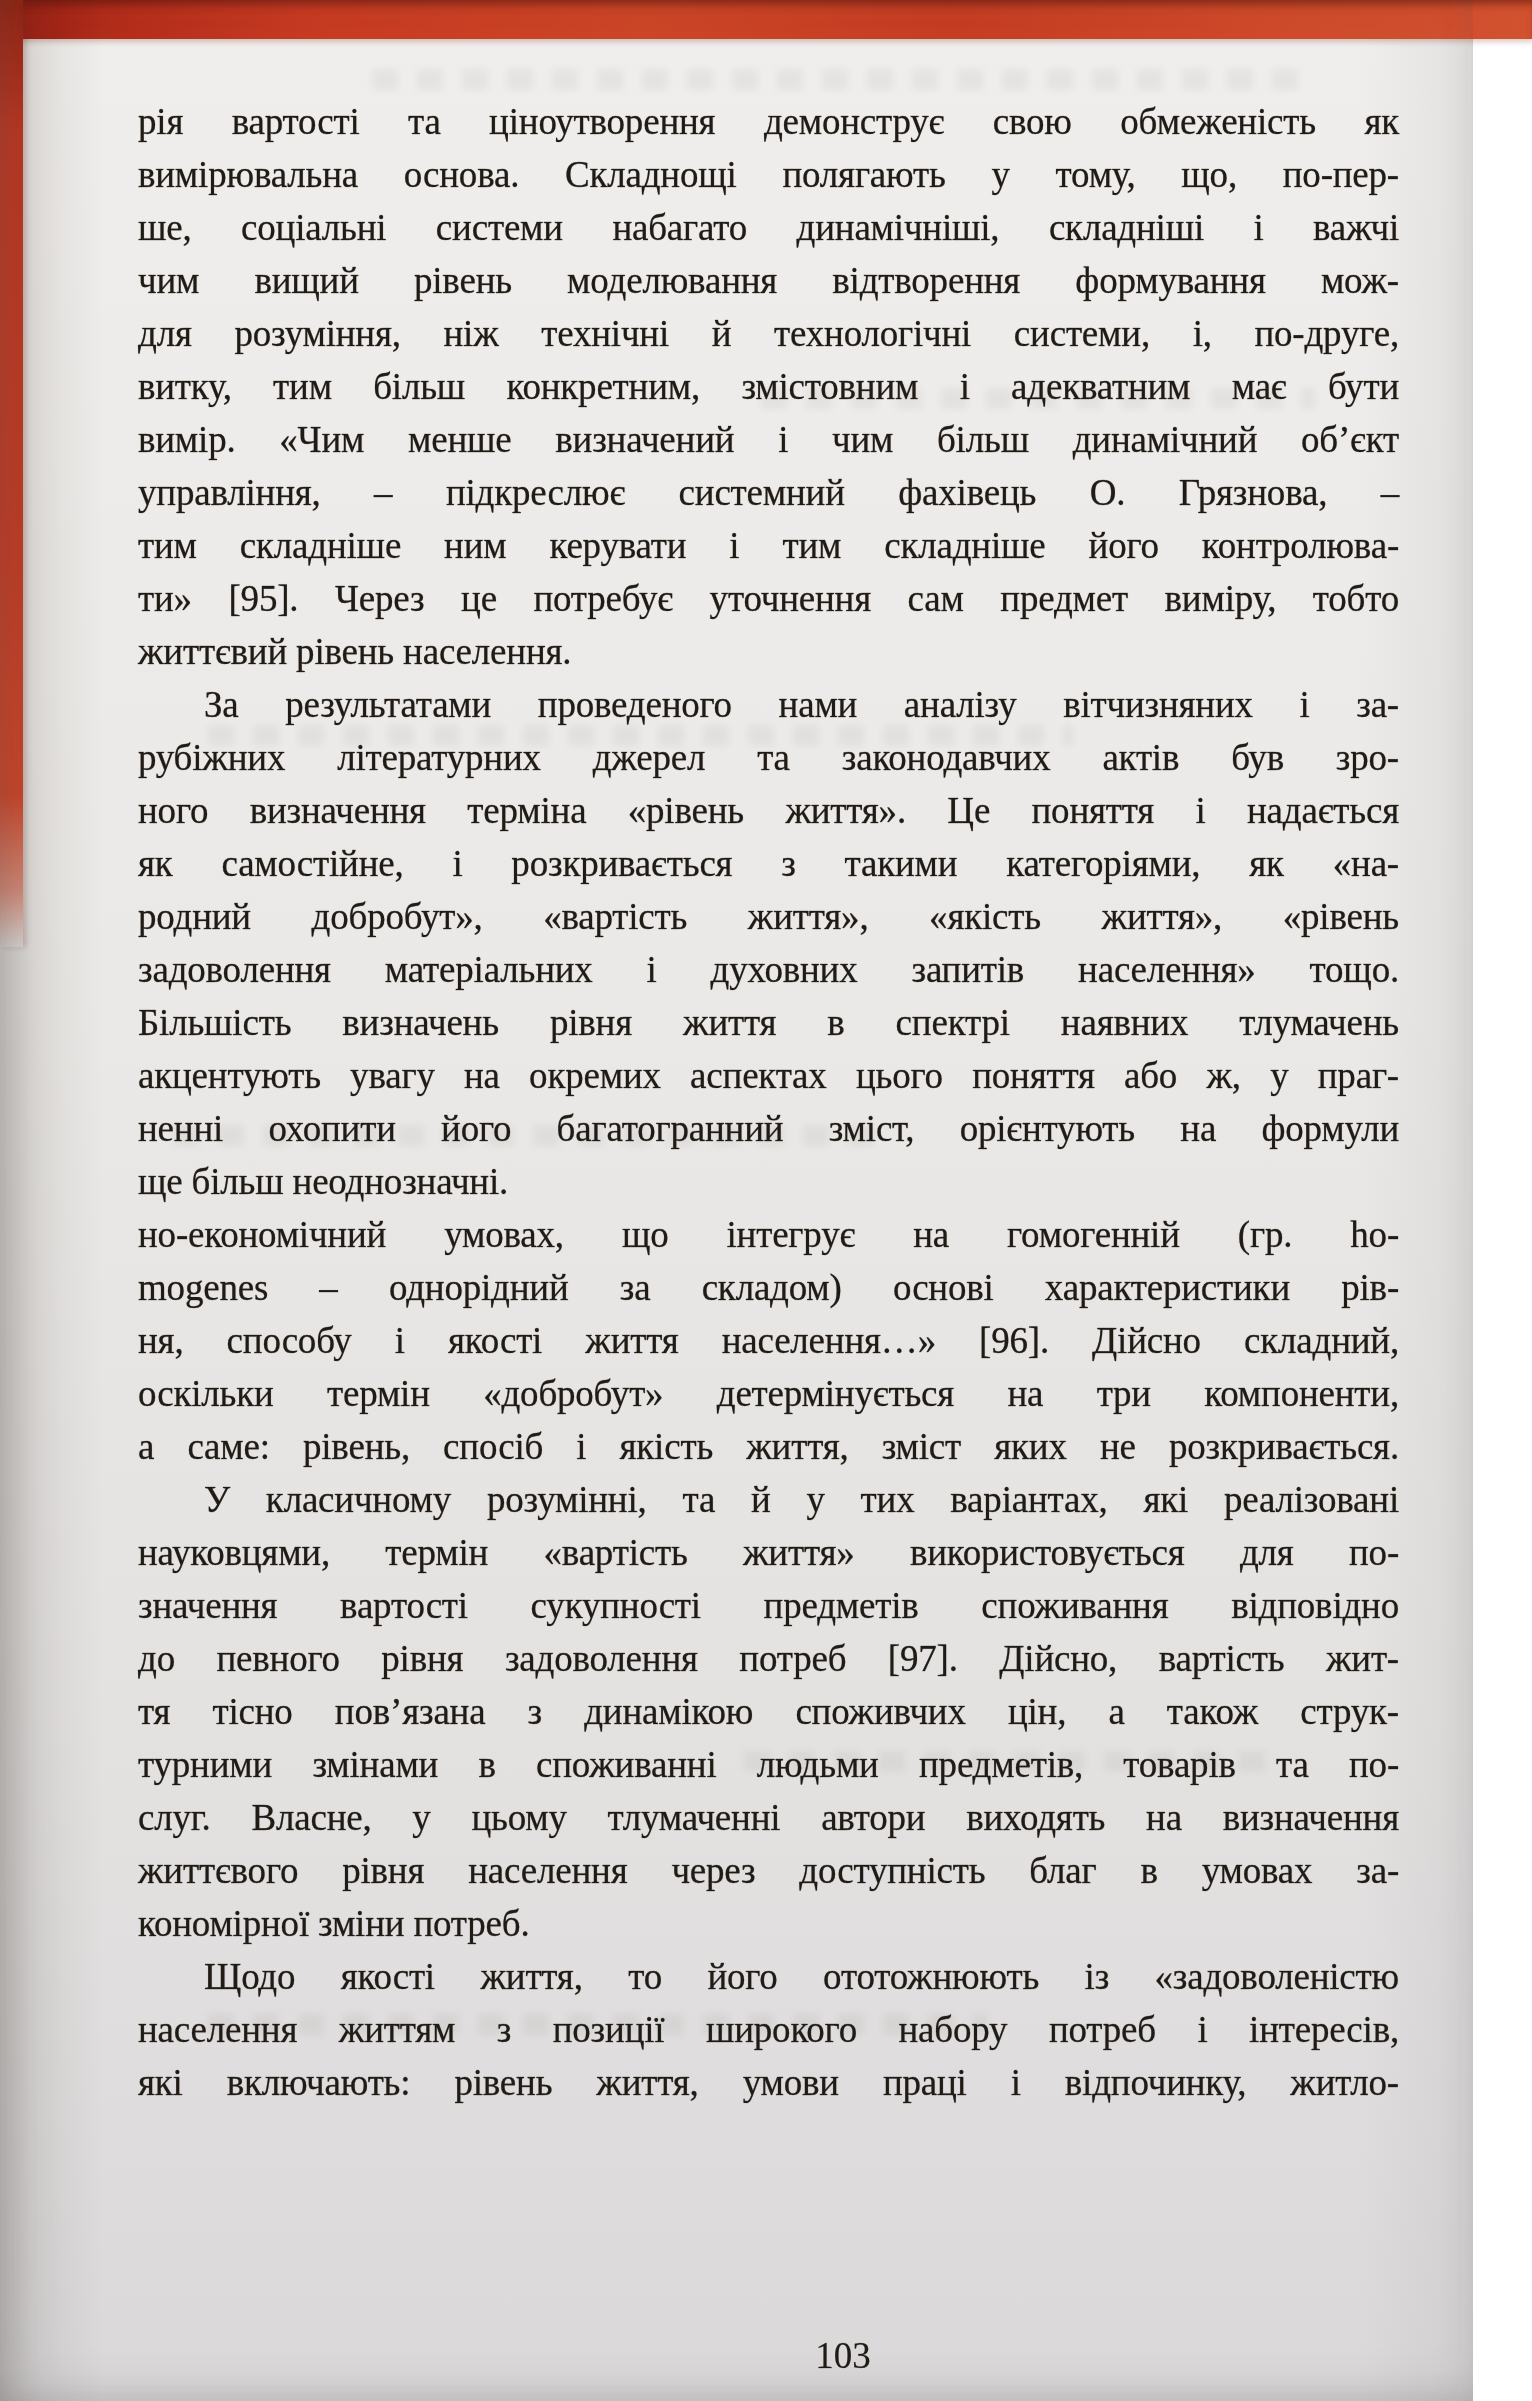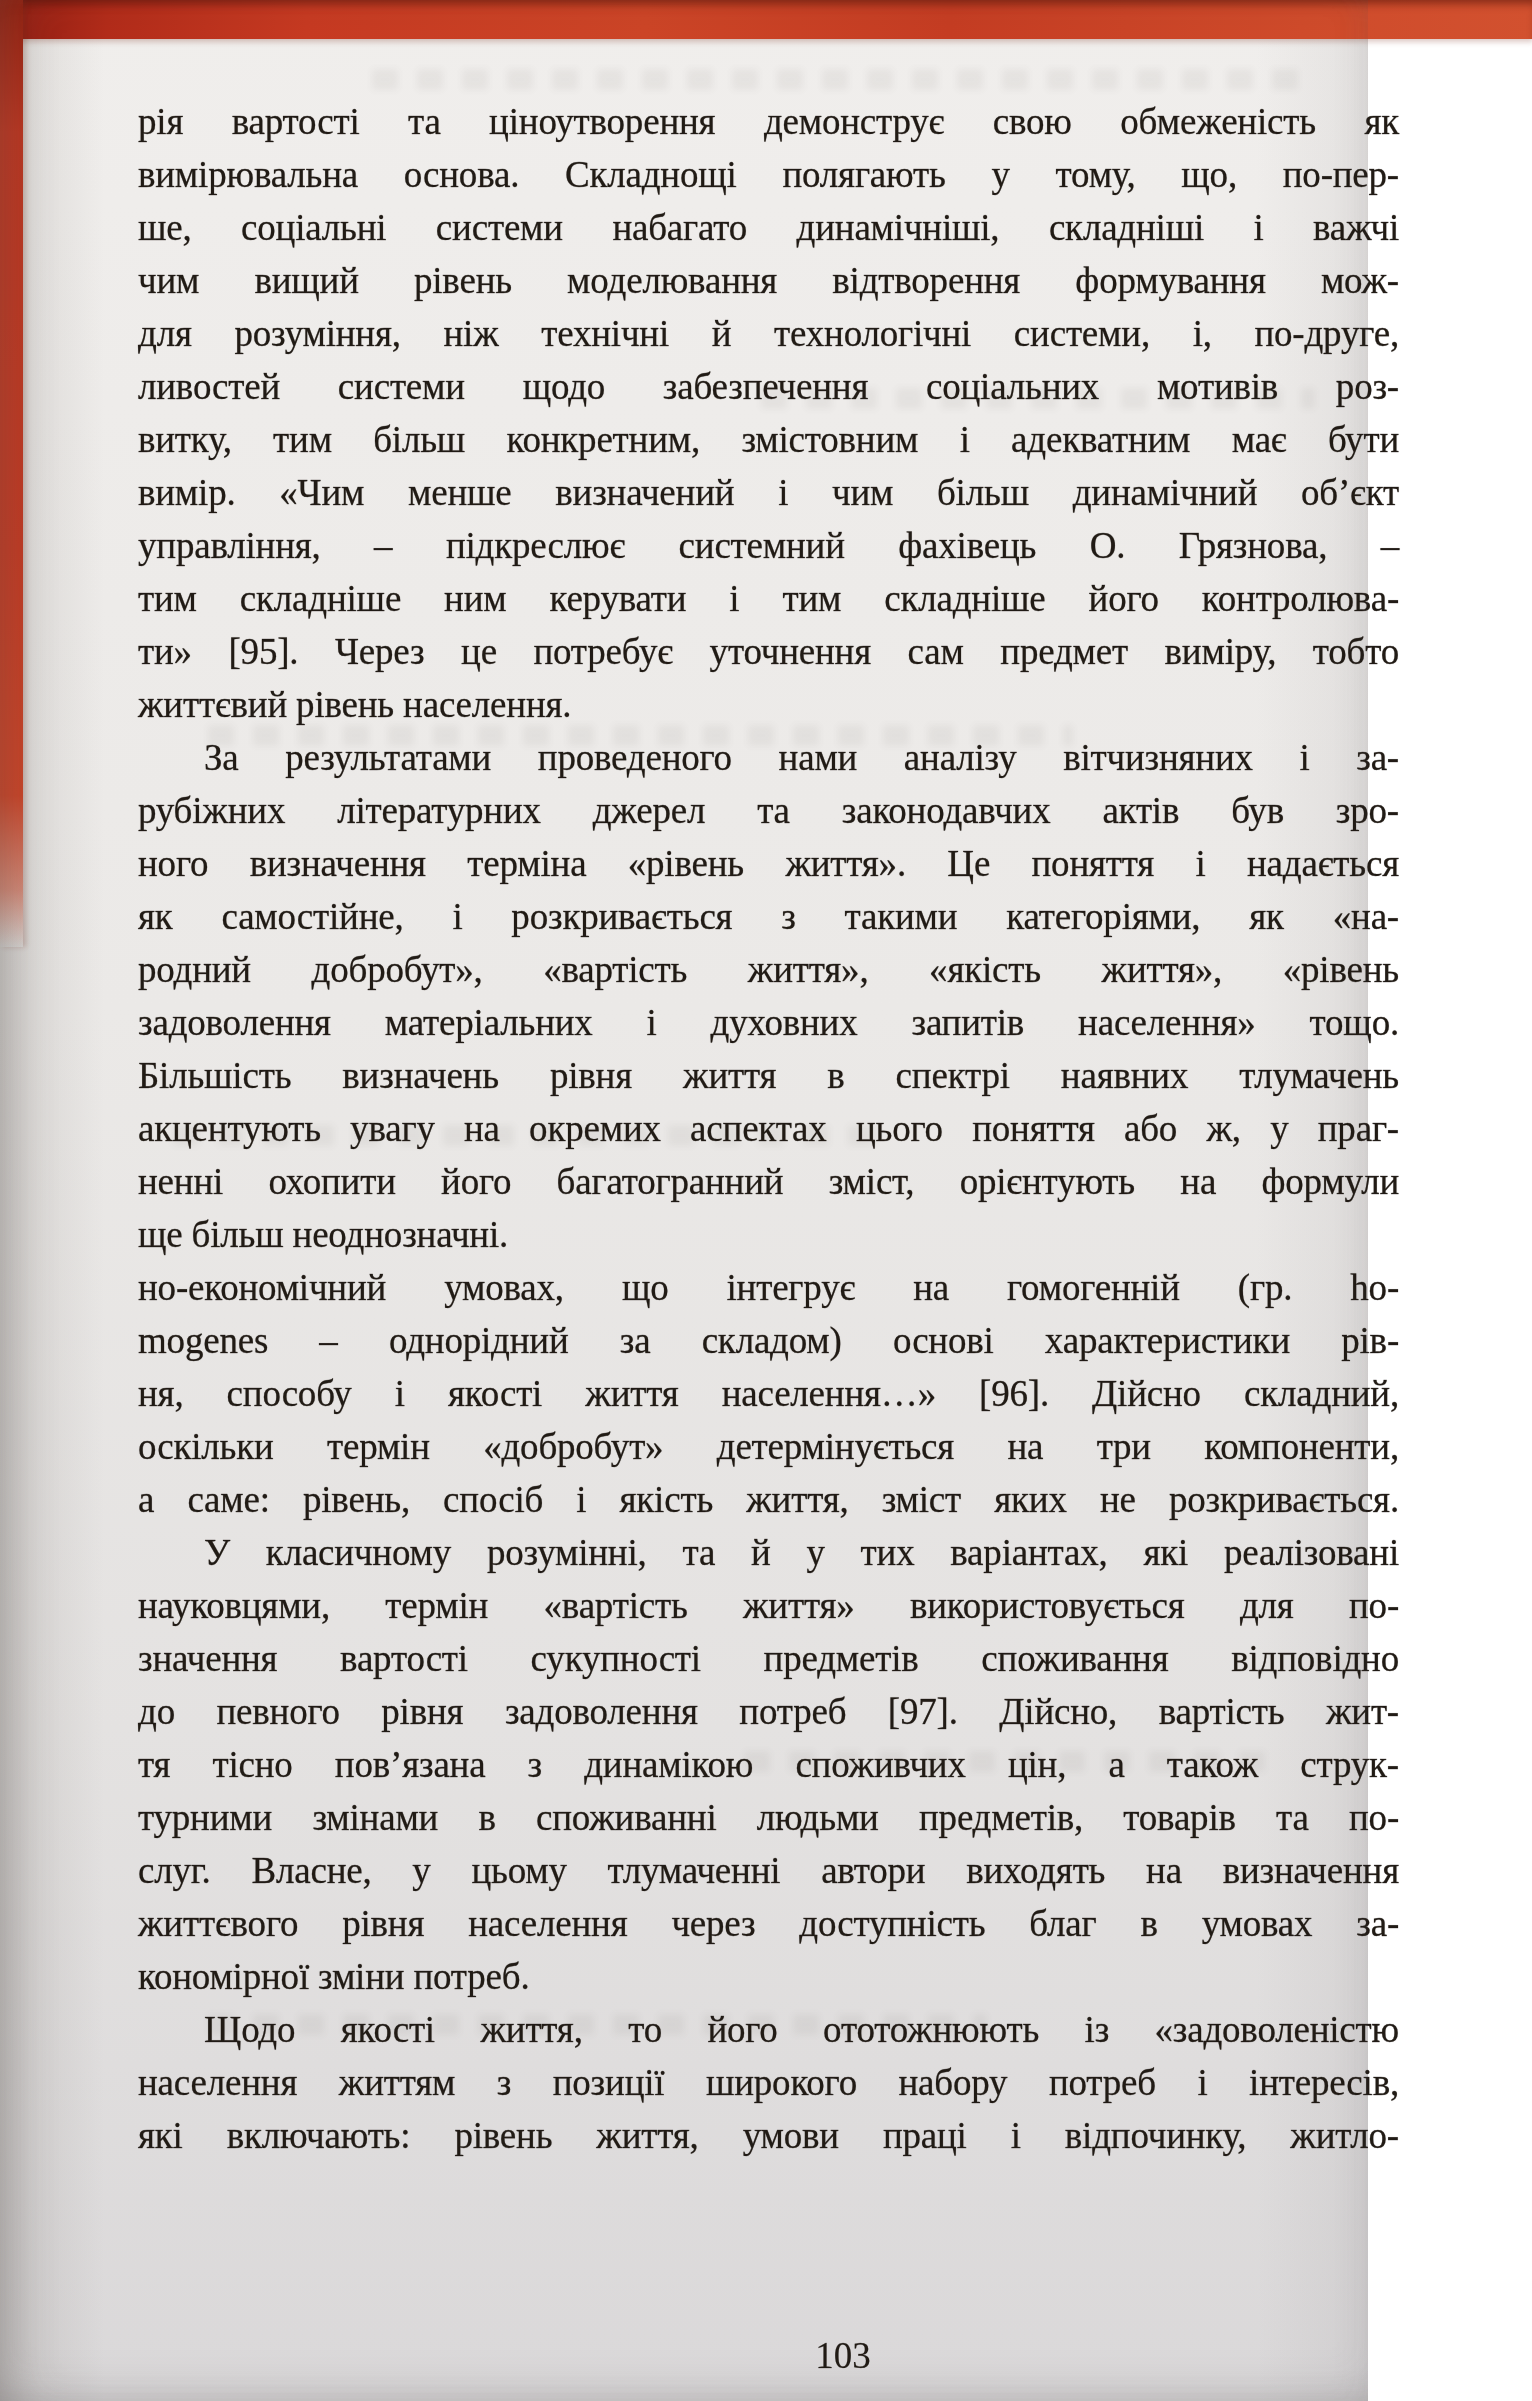--- a/index.html
+++ b/index.html
@@ -3,27 +3,26 @@
 <meta charset="utf-8">
 <style>
   html, body {
     margin: 0; padding: 0;
     width: 1533px; height: 2401px;
     overflow: hidden;
     font-family: "Liberation Serif", "DejaVu Serif", serif;
   }
   #scan {
     position: relative;
-    width: 1329px; height: 2401px;
+    width: 1473px; height: 2401px;
     background-color: var(--paper, #eae8e6);
     background-image:
       linear-gradient(90deg, rgba(105,98,92,0.22) 0px, rgba(105,98,92,0.10) 42px, rgba(105,98,92,0) 104px),
       linear-gradient(270deg, rgba(118,113,118,0.10) 0px, rgba(0,0,0,0) 112px),
       linear-gradient(180deg, #f0eeec 0%, #ebe9e7 42%, #e4e2e1 72%, #dad8d9 100%);
-    padding-left: 39px;
   }
   
   .cover-top {
     position: absolute; left: 0; top: 0;
     width: 1533px; height: 39px;
     background: linear-gradient(90deg, #8e1d12 0%, #b22c1a 7%, #c63a22 20%, #cc4527 42%, #c53d23 62%, #cf4b2b 85%, #d2512f 100%);
     box-shadow: inset 0 7px 8.7px -3.5px rgba(70,12,6,0.55), 0 2.6px 5.2px rgba(120,40,25,0.25);
   }
   .cover-left {
     position: absolute; left: 0; top: 0;
@@ -92,21 +91,20 @@
   <div class="ghost g4"></div>
   <div class="ghost g5"></div>
   <div class="ghost g6"></div>
 
   <div id="text-block">
       <div class="line">рія вартості та ціноутворення демонструє свою обмеженість як</div>
       <div class="line">вимірювальна основа. Складнощі полягають у тому, що, по-пер-</div>
       <div class="line">ше, соціальні системи набагато динамічніші, складніші і важчі</div>
       <div class="line">чим вищий рівень моделювання відтворення формування мож-</div>
       <div class="line">для розуміння, ніж технічні й технологічні системи, і, по-друге,</div>
-      <div class="line">ливостей системи щодо забезпечення соціальних мотивів роз-</div>
       <div class="line">витку, тим більш конкретним, змістовним і адекватним має бути</div>
       <div class="line">вимір. «Чим менше визначений і чим більш динамічний об’єкт</div>
       <div class="line">управління, – підкреслює системний фахівець О. Грязнова, –</div>
       <div class="line">тим складніше ним керувати і тим складніше його контролюва-</div>
       <div class="line">ти» [95]. Через це потребує уточнення сам предмет виміру, тобто</div>
       <div class="line left">життєвий рівень населення.</div>
       <div class="line indent">За результатами проведеного нами аналізу вітчизняних і за-</div>
       <div class="line">рубіжних літературних джерел та законодавчих актів був зро-</div>
       <div class="line">ного визначення терміна «рівень життя». Це поняття і надається</div>
       <div class="line">як самостійне, і розкривається з такими категоріями, як «на-</div>

